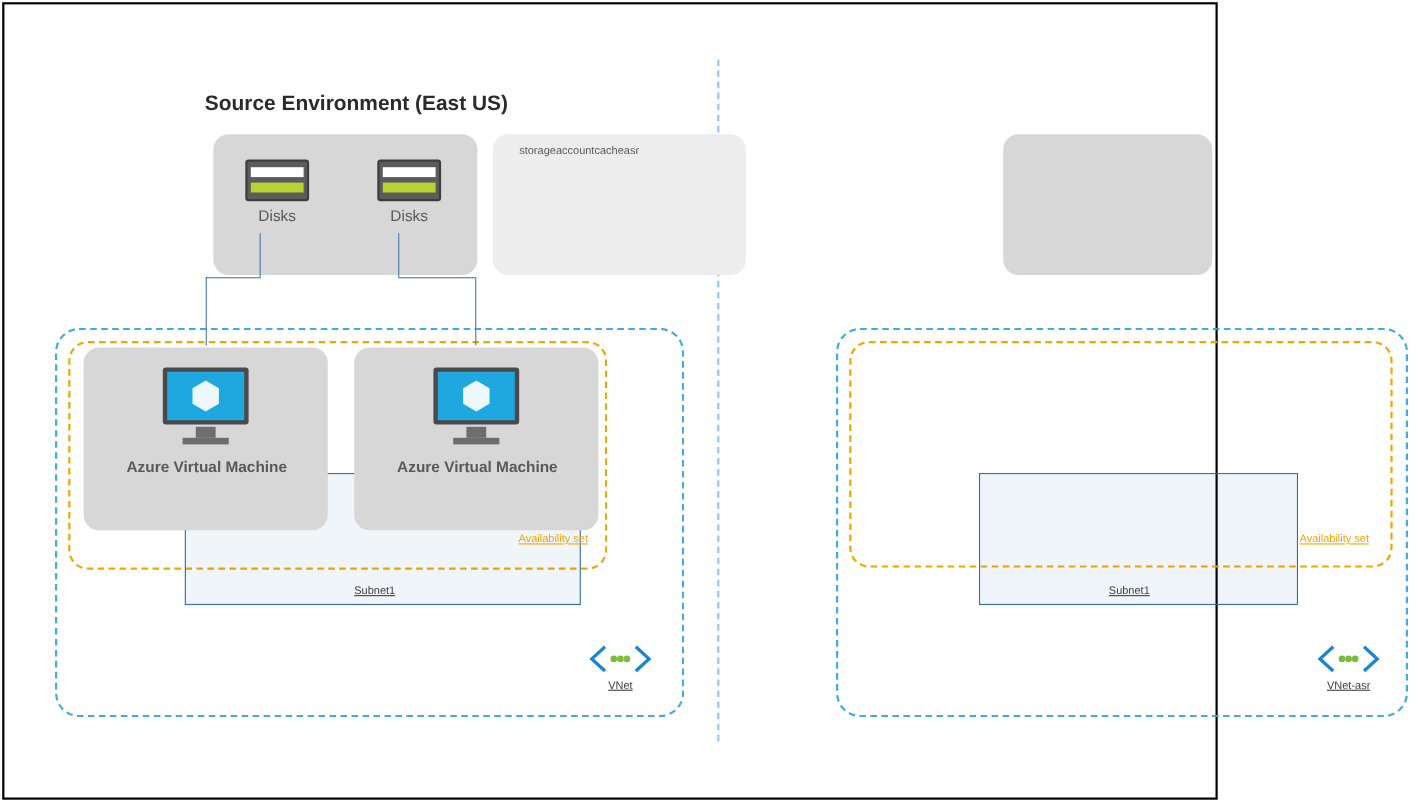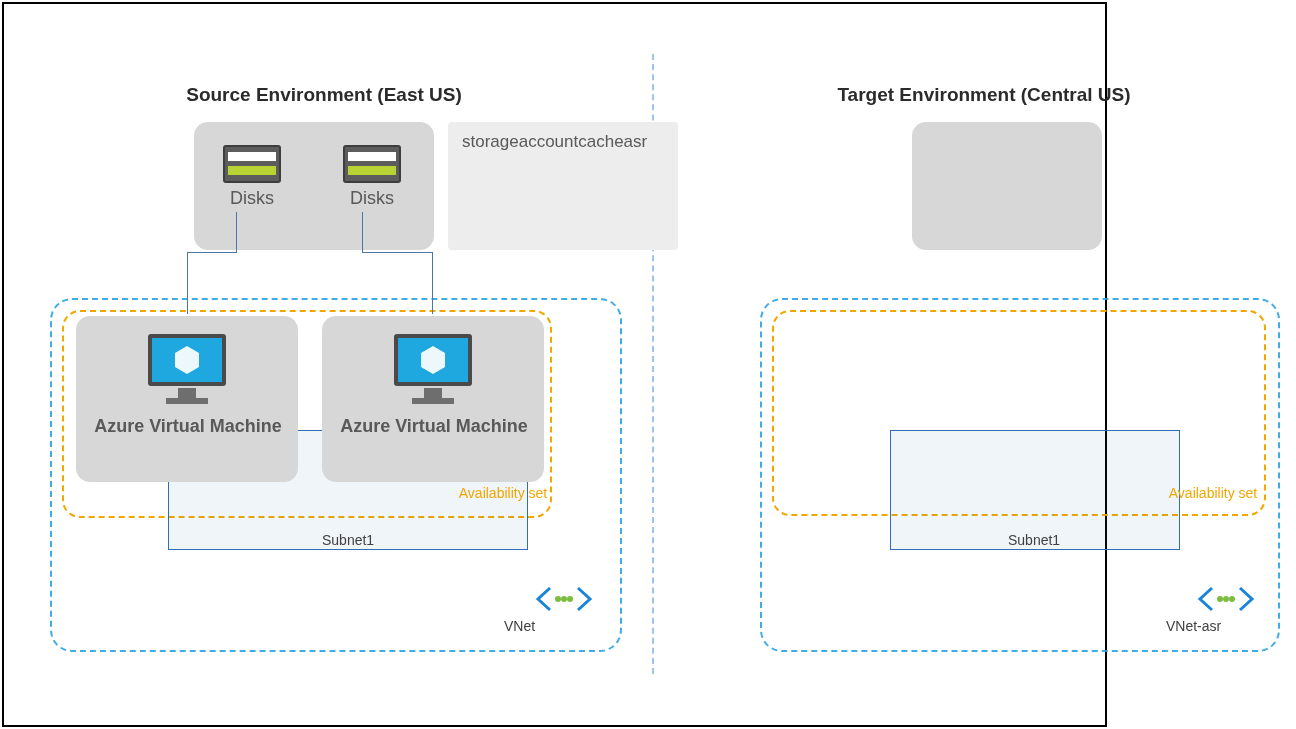--- a/index.html
+++ b/index.html
@@ -35,60 +35,59 @@
     width: 400px;
   }
   .gray-box {
     position: absolute;
     background: #d7d7d7;
     border-radius: 14px;
   }
   .ltgray-box {
     position: absolute;
     background: #ededed;
-    border-radius: 4px;
-    font-size: 17px;
+    border-radius: 14px;
+    font-size: 10px;
     color: #595959;
-    padding: 10px 14px;
+    padding: 10px 24px;
   }
   
   .vnet {
     position: absolute;
     border: 2px dashed #2da3e0;
     border-radius: 22px;
     opacity: 0.9;
   }
   .avset {
     position: absolute;
     border: 2px dashed #f0a800;
     border-radius: 18px;
   }
   .subnet {
     position: absolute;
     border: 1.5px solid #2f6db7;
     background: rgba(47,109,183,0.07);
   }
-  .lbl { position: absolute; font-size: 14px; }
+  .lbl { position: absolute; font-size: 10px; text-decoration: underline; }
   .lbl.blue { color: #404040; }
   .lbl.orange { color: #f0a800; text-align: center; }
-  .lbl.center { text-align: left; width: 120px; }
-  .disk-lbl, .vm-lbl { position:absolute; font-size: 18px; color: #595959; text-align:center; width:100px; }
+  .lbl.center { text-align: center; width: 120px; }
+  .disk-lbl, .vm-lbl { position:absolute; font-size: 14px; color: #595959; text-align:center; width:100px; }
   .vm-lbl { width: 200px; font-weight: bold; }
   
   .line { position: absolute; background: #4a77a8; }
 </style>
 </head>
 <body>
 
 <div class="frame">
 
   <div class="divider"></div>
 
   <div class="title" style="left:120px; top:80px;">Source Environment (East US)</div>
-  <div class="title" style="left:780px; top:80px;">Target Environment (Central US)</div>
 
   <div class="gray-box" style="left:190px; top:118px; width:240px; height:128px;"></div>
 
   <svg width="60" height="40" style="position:absolute; left:218px; top:140px;">
     <rect x="2" y="2" width="56" height="36" rx="2" fill="#5c5c5c"></rect>
     <rect x="2" y="2" width="56" height="36" rx="2" fill="none" stroke="#3d3d3d" stroke-width="2"></rect>
     <rect x="6" y="8" width="48" height="9" fill="#ffffff"></rect>
     <rect x="6" y="22" width="48" height="9" fill="#b7d334"></rect>
   </svg>
   <div class="disk-lbl" style="left:198px; top:184px;">Disks</div>

